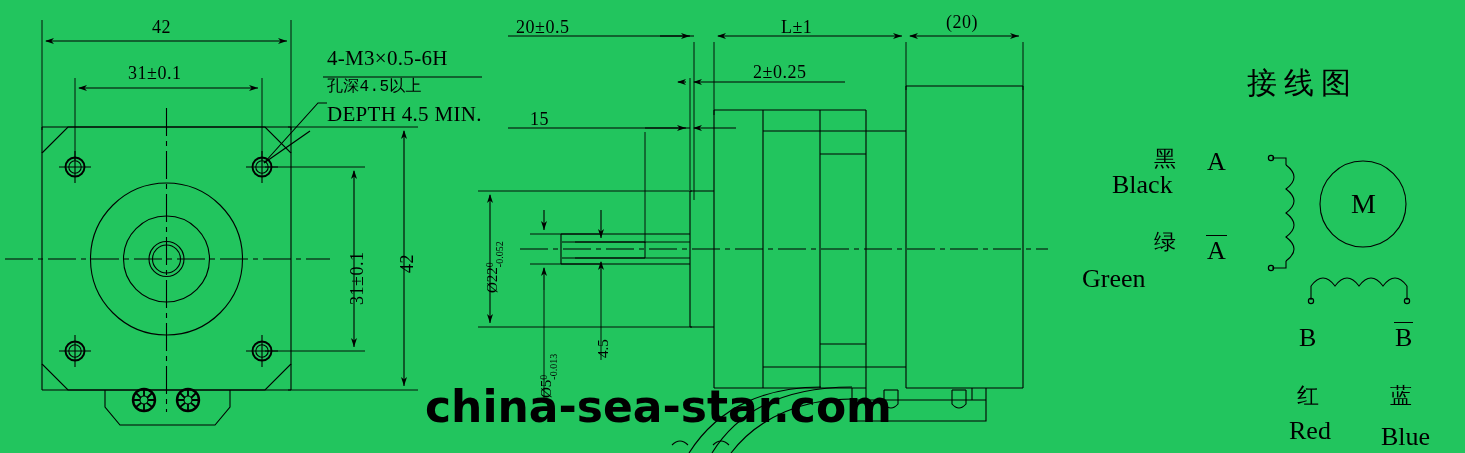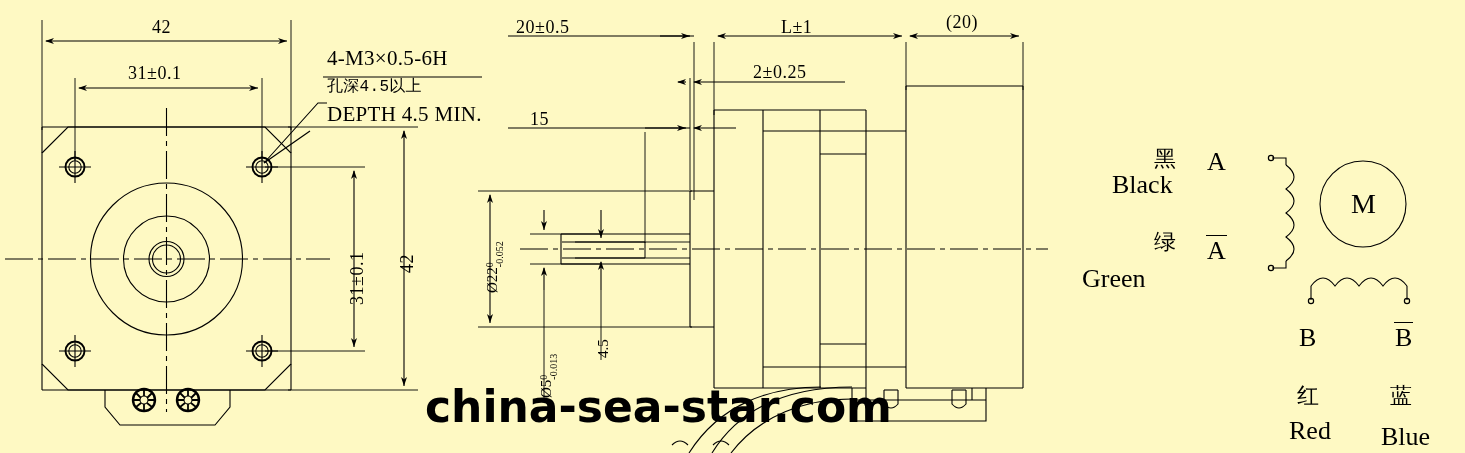--- a/index.html
+++ b/index.html
@@ -5,21 +5,21 @@
 <style>
   html, body {
     margin: 0;
     padding: 0;
     background: #ffffff;
   }
   #sheet {
     position: relative;
     width: 1465px;
     height: 453px;
-    background: #fef9c3;
+    background: #22c55e;
     overflow: hidden;
     font-family: "Liberation Serif", "DejaVu Serif", serif;
     color: #000000;
   }
   #sheet svg {
     position: absolute;
     left: 0;
     top: 0;
   }
   .lbl {
@@ -344,20 +344,21 @@
   <div class="lbl dim-sm vert" style="left:484px; top:293px;">
     <span>Ø22</span><span class="tol"><span>0</span><span>-0.052</span></span>
   </div>
 
   <div class="lbl dim-sm vert" style="left:538px; top:398px;">
     <span>Ø5</span><span class="tol"><span>0</span><span>-0.013</span></span>
   </div>
 
   <div class="lbl dim-sm vert" style="left:596px; top:358px;">4.5</div>
 
+  <div class="lbl title-cn" style="left:1247px; top:68px;">接线图</div>
 
   <div class="lbl wire-cn" style="left:1154px; top:148px;">黑</div>
   <div class="lbl wire-en" style="left:1112px; top:172px;">Black</div>
   <div class="lbl phase" style="left:1207px; top:149px;">A</div>
 
   <div class="lbl wire-cn" style="left:1154px; top:231px;">绿</div>
   <div class="lbl wire-en" style="left:1082px; top:266px;">Green</div>
   <div class="lbl phase" style="left:1207px; top:238px;"><span class="ovl">A</span></div>
 
   <div class="lbl phase" style="left:1299px; top:325px;">B</div>

